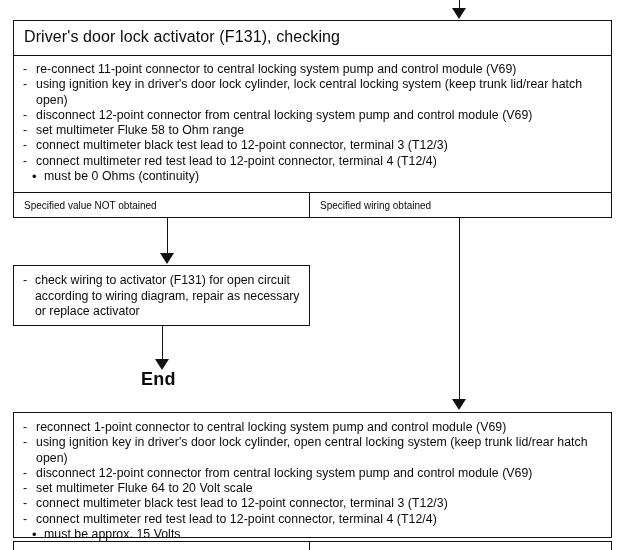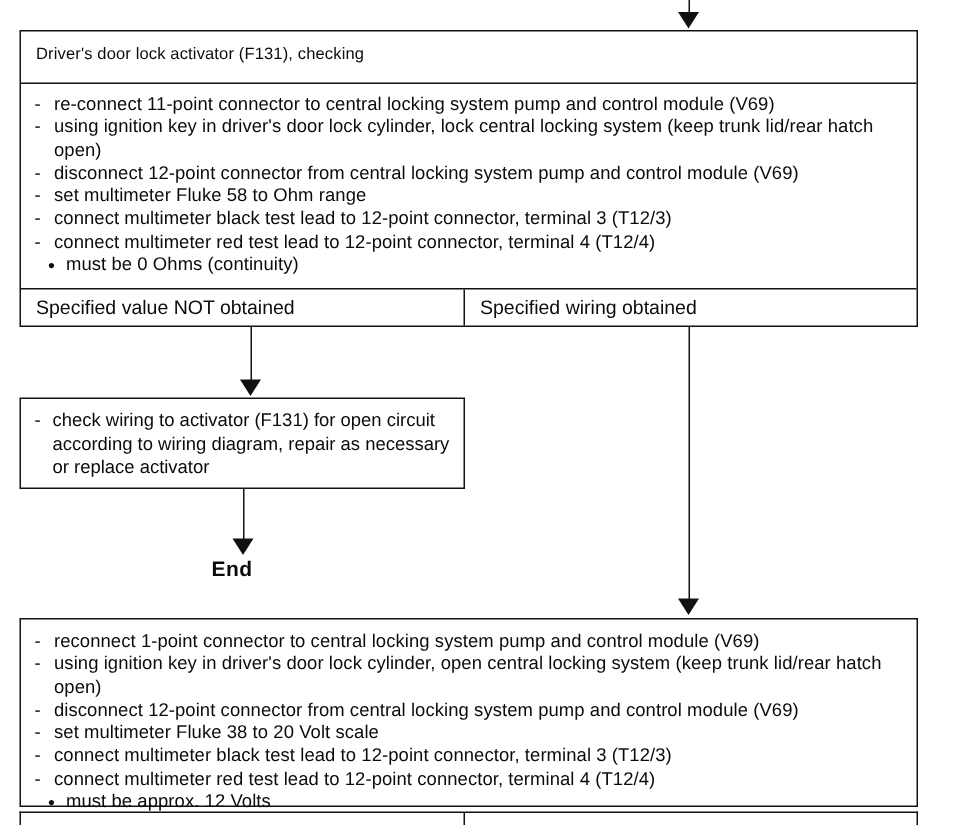--- a/index.html
+++ b/index.html
@@ -45,21 +45,21 @@
     bottom: 0;
     width: 0;
     border-left: 1.5px solid #111;
   }
 
   
   .title-text {
     position: absolute;
     left: 10px;
     top: 8px;
-    font-size: 11px;
+    font-size: 16px;
     line-height: 15px;
     letter-spacing: 0.1px;
     white-space: nowrap;
   }
 
   .steps {
     position: absolute;
     left: 9px;
     right: 6px;
     top: 6px;
@@ -80,39 +80,39 @@
   }
   .step.dash .marker { left: 0px; }
   .step.bullet { padding-left: 21px; }
   .step.bullet .marker { left: 9px; font-size: 13px; line-height: 15px; }
 
   .cell-text {
     position: absolute;
     left: 10px;
     top: 50%;
     transform: translateY(-50%);
-    font-size: 13px;
+    font-size: 10px;
     line-height: 15px;
     white-space: nowrap;
   }
 
   .smallbox-text {
     position: absolute;
     left: 9px;
     top: 7px;
     right: 5px;
     font-size: 12.3px;
     line-height: 15.6px;
   }
   .smallbox-text .step { padding-left: 12px; }
 
   .end-label {
     position: absolute;
     font-weight: bold;
-    font-size: 14px;
+    font-size: 18px;
     line-height: 16px;
     letter-spacing: 0.3px;
   }
 
   
   .vline {
     position: absolute;
     width: 0;
     border-left: 1.7px solid #111;
   }
@@ -213,33 +213,33 @@
       <span class="step dash">
         <span class="marker">-</span>
         <span>using ignition key in driver's door lock cylinder, open central locking system (keep trunk lid/rear hatch open)</span>
       </span>
       <span class="step dash">
         <span class="marker">-</span>
         <span>disconnect 12-point connector from central locking system pump and control  module (V69)</span>
       </span>
       <span class="step dash">
         <span class="marker">-</span>
-        <span>set multimeter Fluke 38 to 20 Volt scale</span>
+        <span>set multimeter Fluke 64 to 20 Volt scale</span>
       </span>
       <span class="step dash">
         <span class="marker">-</span>
         <span>connect multimeter black test lead to 12-point connector, terminal 3 (T12/3)</span>
       </span>
       <span class="step dash">
         <span class="marker">-</span>
         <span>connect multimeter red test lead to 12-point connector, terminal 4 (T12/4)</span>
       </span>
       <span class="step bullet">
         <span class="marker">•</span>
-        <span>must be approx. 12 Volts</span>
+        <span>must be approx. 15 Volts</span>
       </span>
     </div>
   </div>
 
   <div class="box" style="left:13px; top:541px; width:599px; height:20px; border-bottom:none;">
     <div class="divider-v" style="left:295px;"></div>
   </div>
 
 </div>
 

